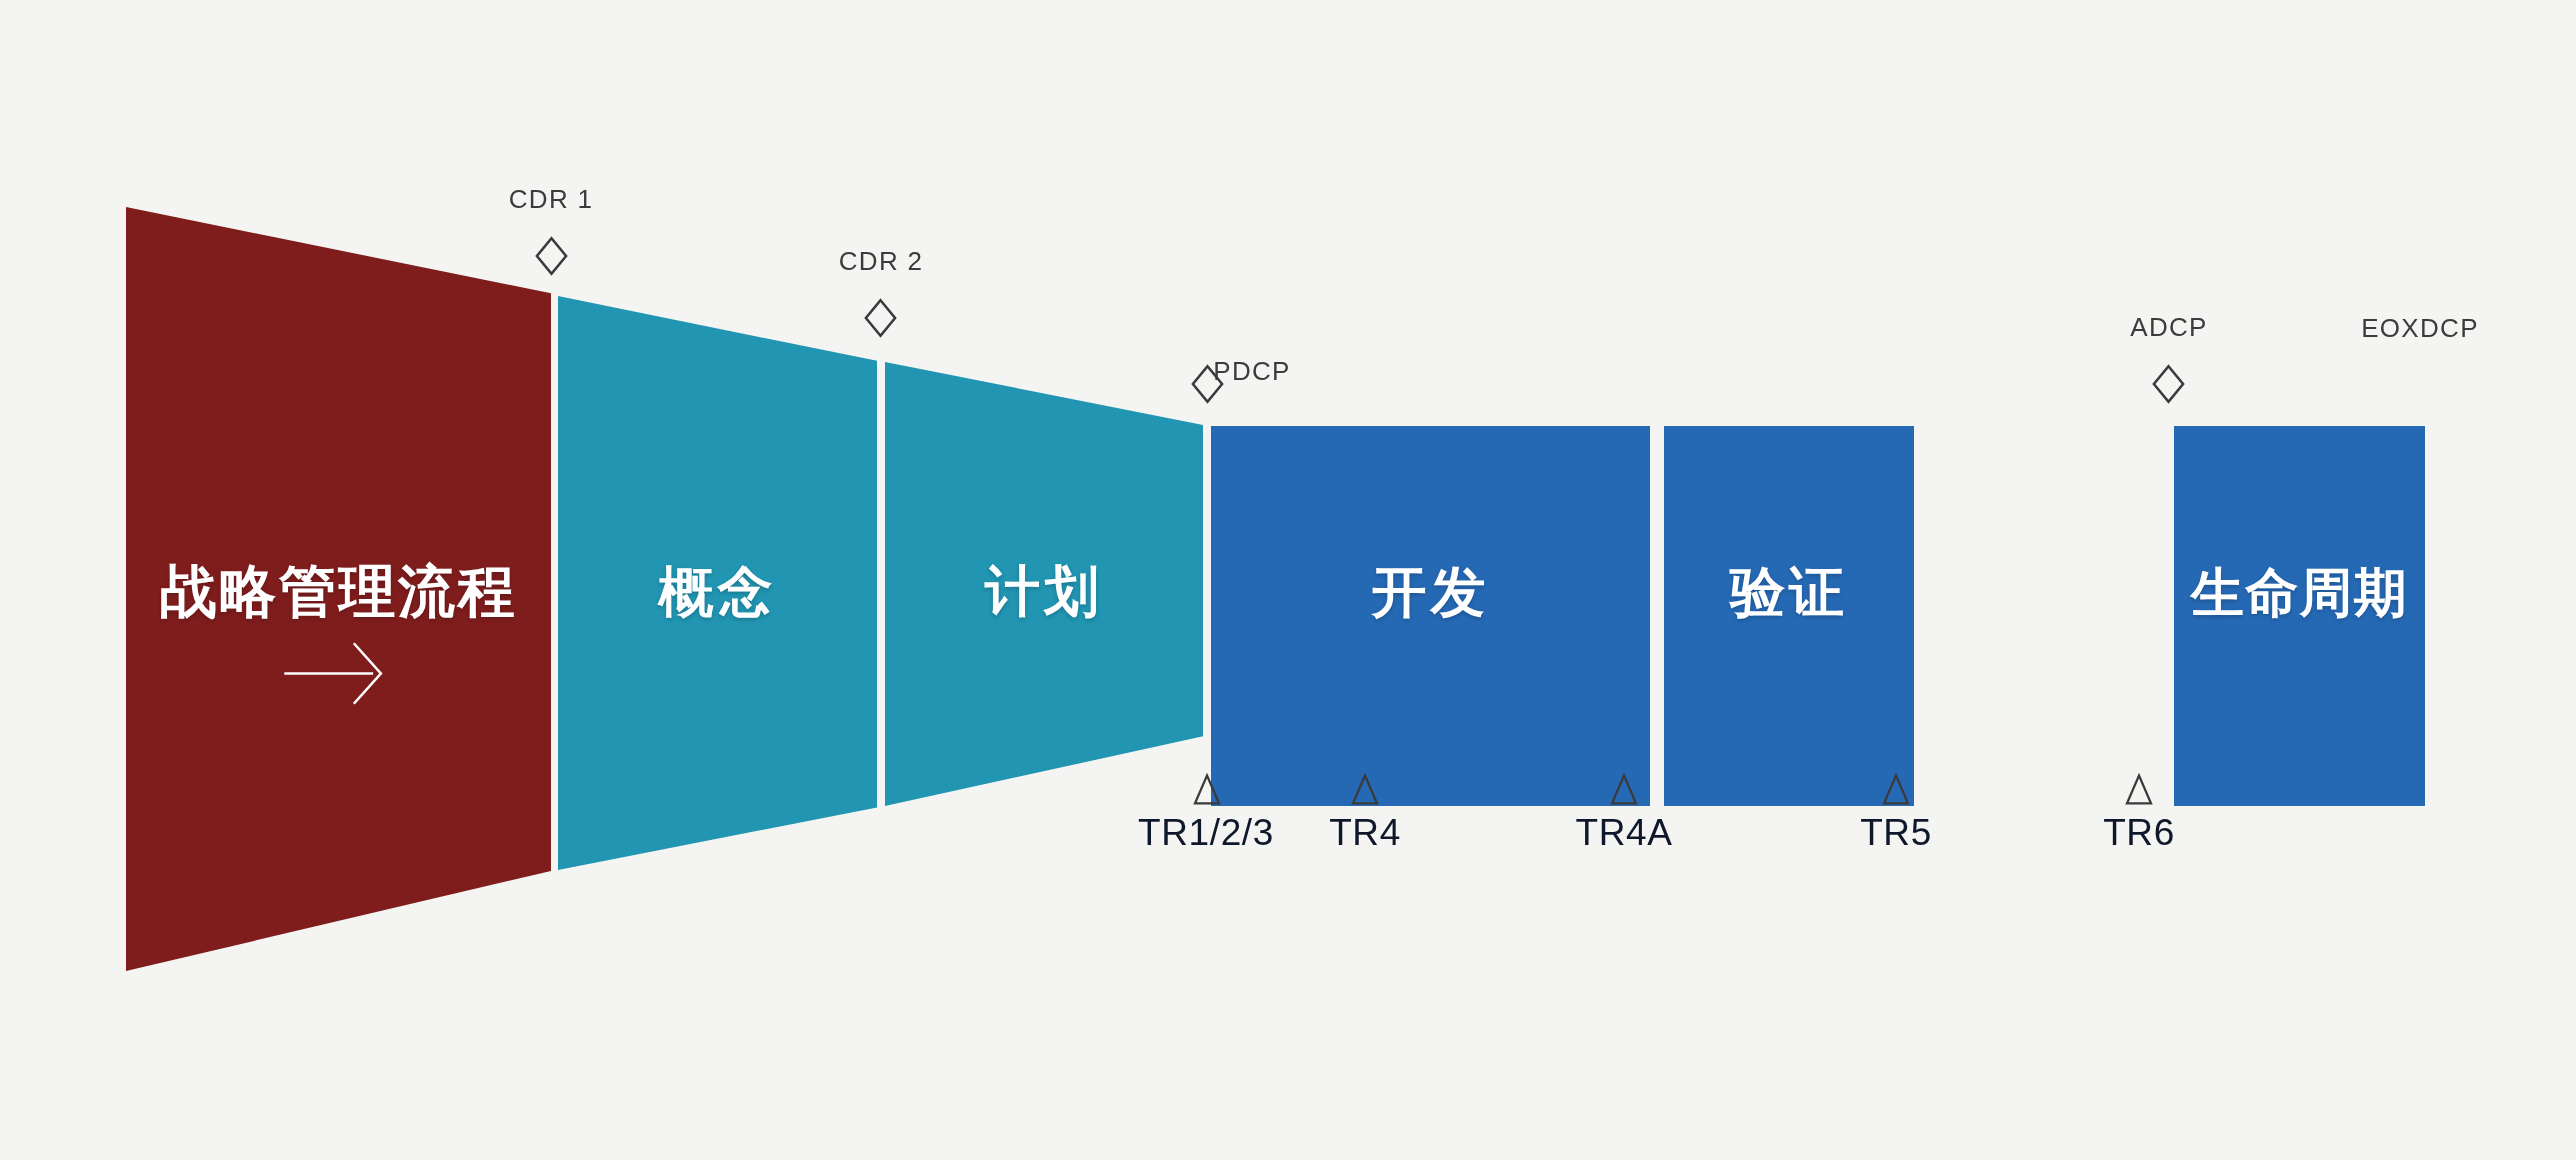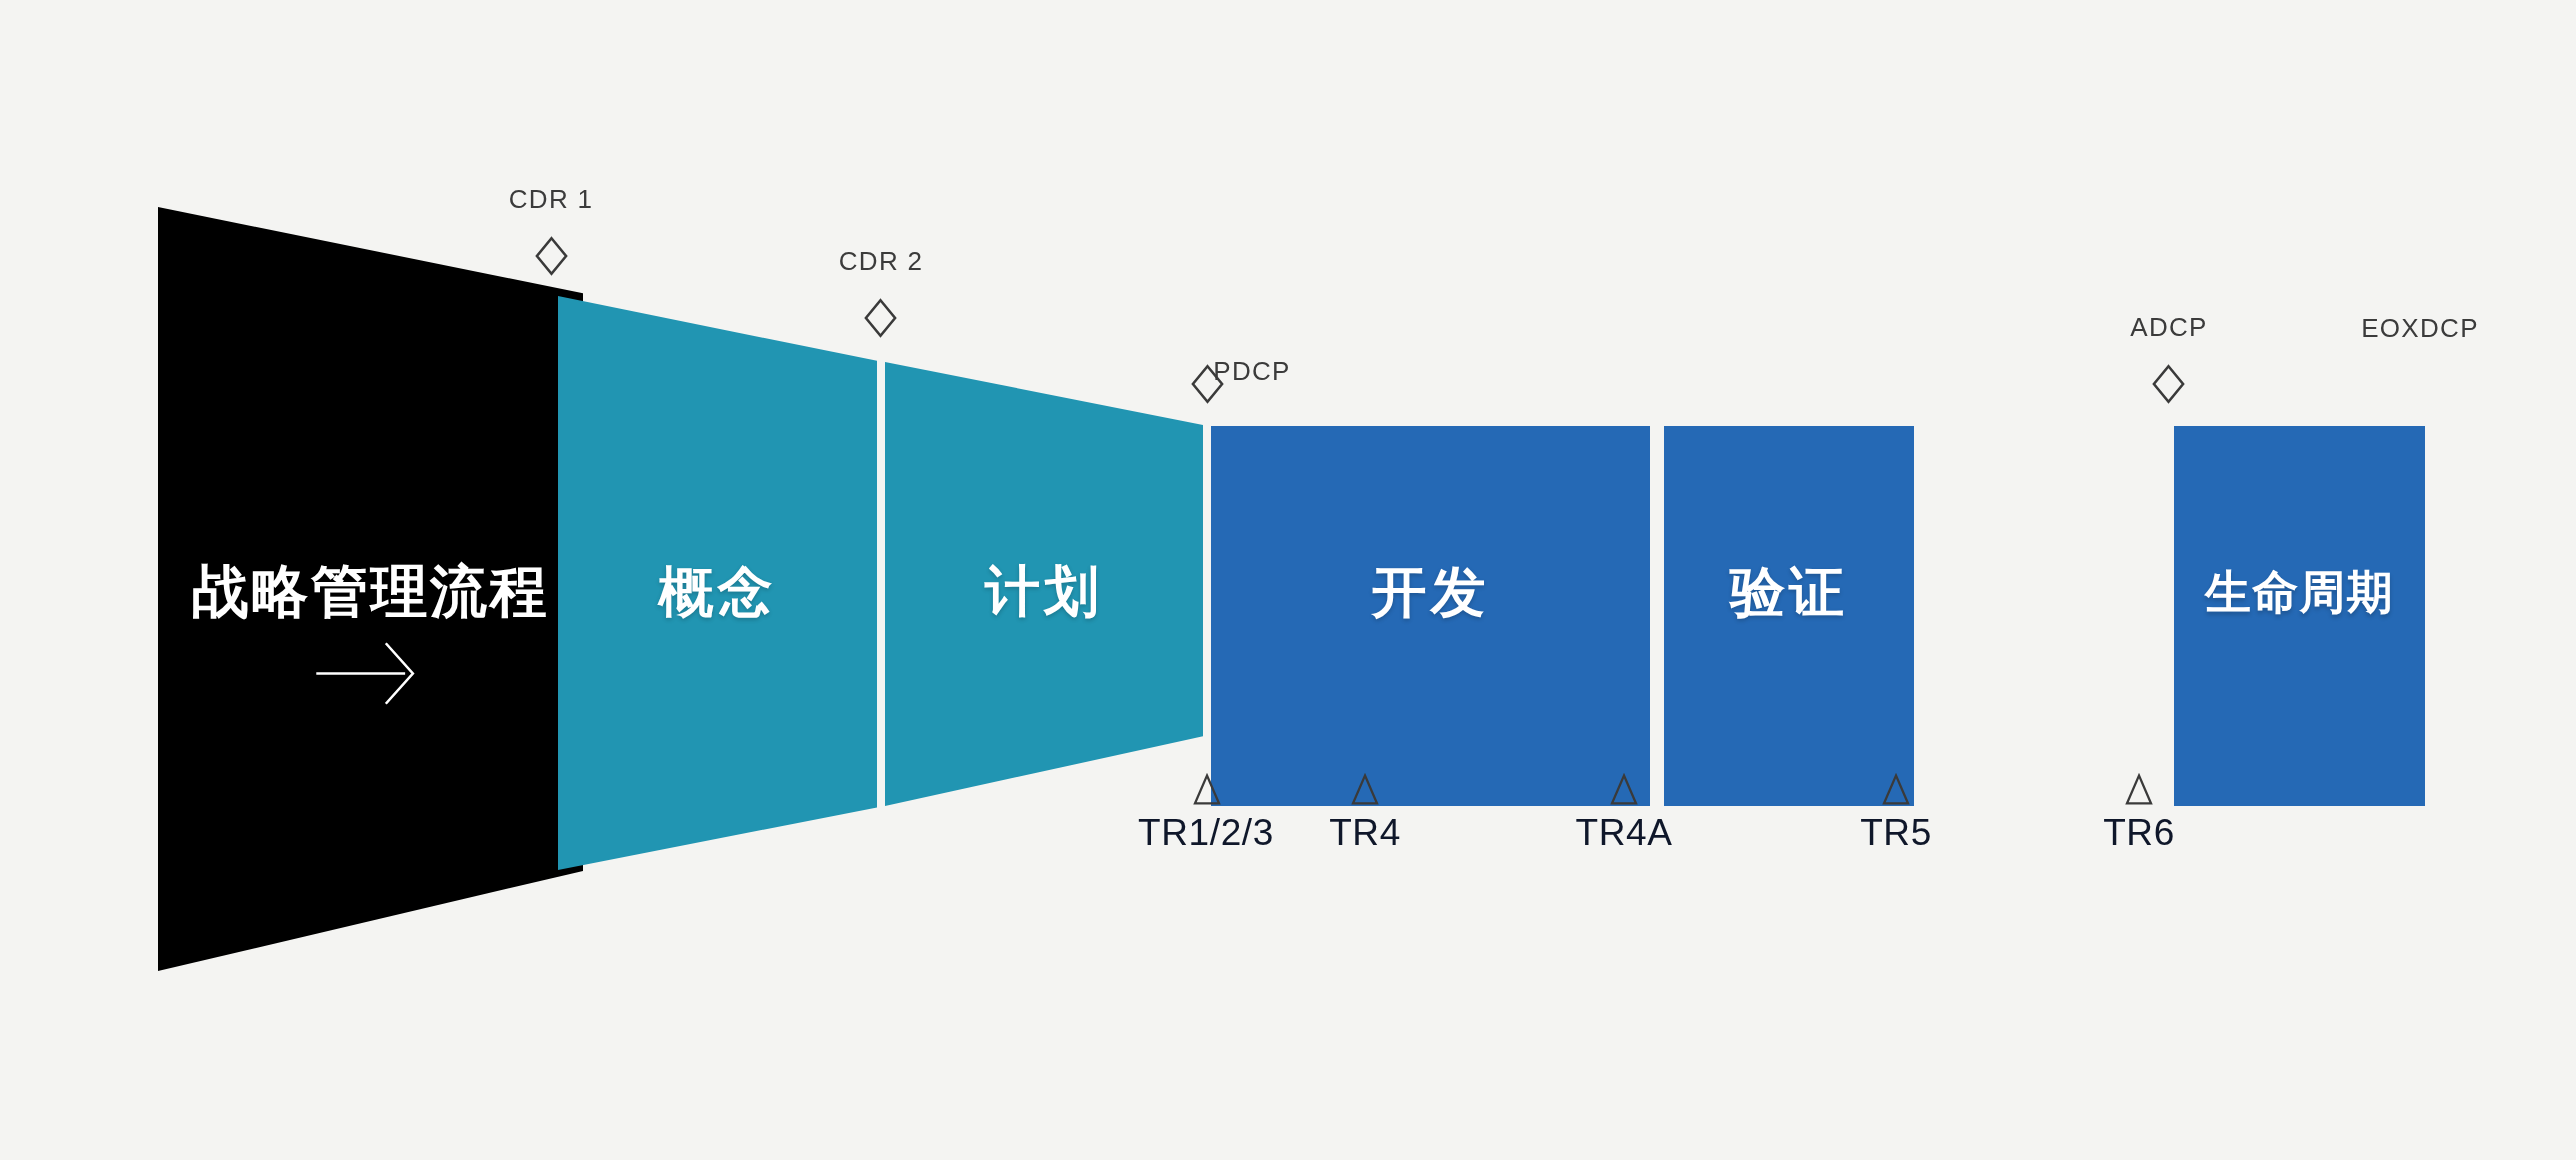--- a/index.html
+++ b/index.html
@@ -14,42 +14,42 @@
   
   .block{position:absolute;}
   .block .stage-label{
     position:absolute;left:0;right:0;text-align:center;
     transform:translateY(-50%);
     color:#ffffff;font-weight:bold;font-size:55px;line-height:1;
     letter-spacing:3.9px;white-space:nowrap;
     text-shadow:0 2.6px 4.5px rgba(0,0,0,0.20);
   }
 
-  .blk-strategy{left:126px;top:207px;width:425px;height:764px;background:#000000;
+  .blk-strategy{left:126px;top:207px;width:425px;height:764px;background:#7f1d1d;
     -webkit-clip-path:polygon(0 0,100% 11.3%,100% 86.9%,0 100%);
-    clip-path:polygon(0 0,100% 11.3%,100% 86.9%,0 100%);margin-left:32px;}
+    clip-path:polygon(0 0,100% 11.3%,100% 86.9%,0 100%);}
   .blk-strategy .stage-label{top:384px;font-size:57px;letter-spacing:2.6px;}
 
   .blk-concept{left:558px;top:296px;width:319px;height:574px;background:#2195b2;
     -webkit-clip-path:polygon(0 0,100% 11.3%,100% 89.1%,0 100%);
     clip-path:polygon(0 0,100% 11.3%,100% 89.1%,0 100%);}
   .blk-concept .stage-label{top:296px;}
 
   .blk-plan{left:885px;top:362px;width:318px;height:444px;background:#2195b2;
     -webkit-clip-path:polygon(0 0,100% 14.2%,100% 84.3%,0 100%);
     clip-path:polygon(0 0,100% 14.2%,100% 84.3%,0 100%);}
   .blk-plan .stage-label{top:229px;}
 
   .blk-blue{top:426px;height:380px;background:#2569b5;}
   .blk-blue .stage-label{top:166px;}
   .blk-develop{left:1211px;width:439px;}
   .blk-verify{left:1664px;width:250px;}
   .blk-release{left:1915px;width:251px;}
   .blk-lifecycle{left:2174px;width:251px;}
-  .blk-lifecycle .stage-label{font-size:46px;letter-spacing:1.3px;}
+  .blk-lifecycle .stage-label{font-size:53px;letter-spacing:1.3px;}
 
   
   .flow-arrow{position:absolute;left:157px;top:431px;}
 
   
   .cp-label{
     position:absolute;transform:translate(-50%,-50%);
     color:#3b3b3b;font-size:26px;line-height:1;white-space:nowrap;letter-spacing:1.3px;
   }
   .marker{position:absolute;}

